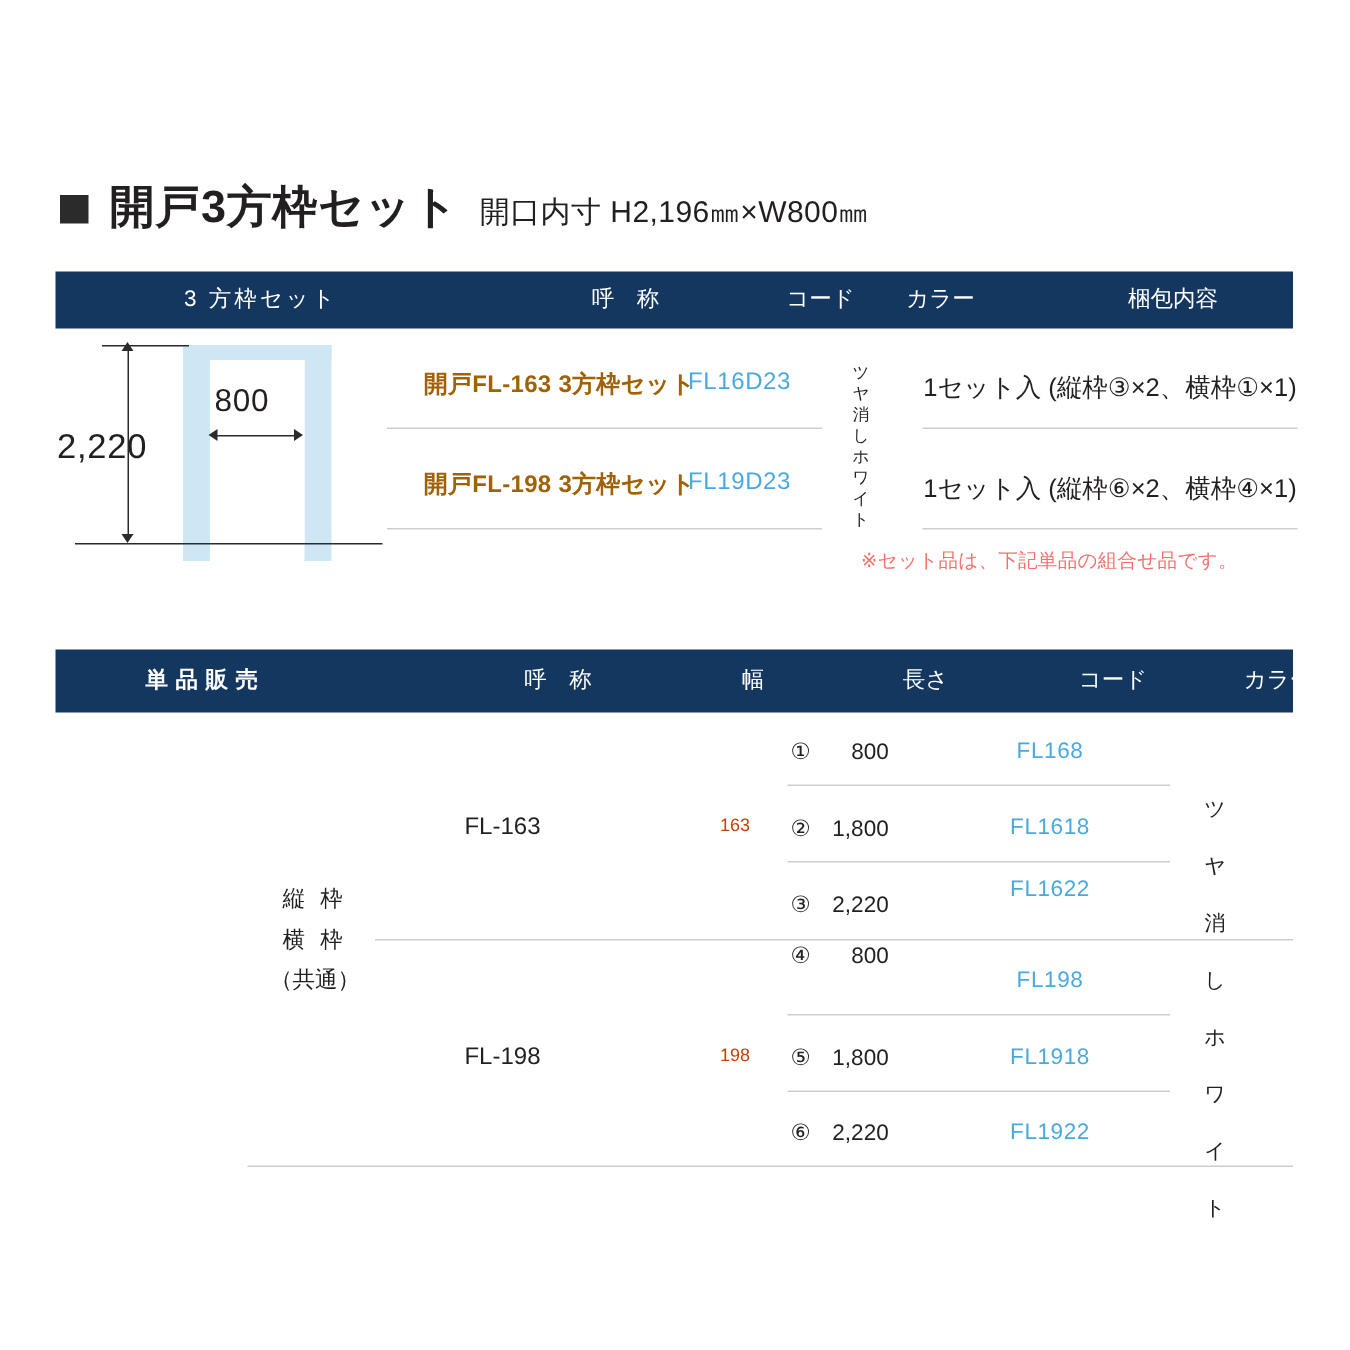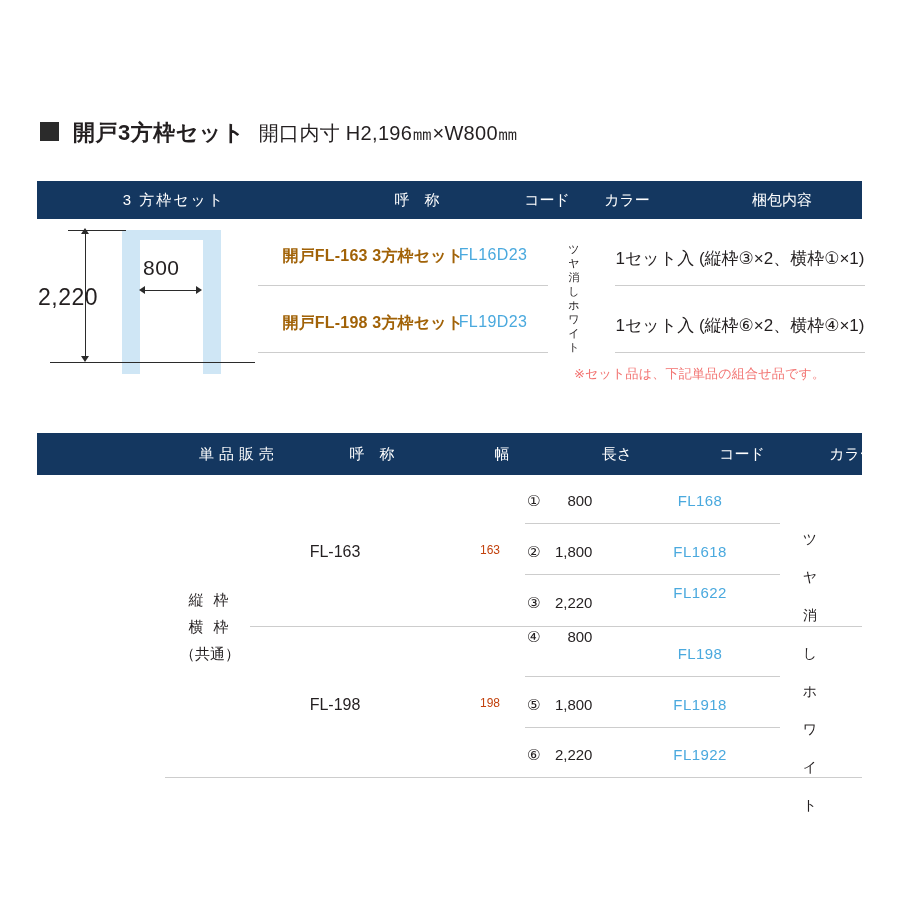--- a/index.html
+++ b/index.html
@@ -27,21 +27,21 @@
   }
   .title-bullet {
     width: 19px;
     height: 19px;
     background: #2b2b2b;
     display: inline-block;
     position: relative;
     top: 1px;
   }
   .title-main {
-    font-size: 22px;
+    font-size: 30px;
     font-weight: 700;
     letter-spacing: 0.5px;
     color: #231f20;
     white-space: nowrap;
   }
   .title-sub {
     font-size: 20px;
     font-weight: 400;
     color: #231f20;
     white-space: nowrap;
@@ -164,21 +164,21 @@
     font-size: 23px;
     color: #231f20;
     white-space: nowrap;
     letter-spacing: 0.5px;
   }
   .dim-label.small { font-size: 21px; }
 
   
   #table2-header { left: 37px; top: 433px; width: 825px; height: 42px; }
   #table2-header .hcell { height: 42px; line-height: 42px; }
-  .t2-h-tanpin { left: 72px;  width: 170px; text-align: right; letter-spacing: 5px; font-size: 16px; }
+  .t2-h-tanpin { left: 60px;  width: 170px; text-align: left; letter-spacing: 5px; font-size: 16px; font-weight: bold; }
   .t2-h-name   { left: 255px; width: 160px; }
   .t2-h-spec   { left: 460px; width: 170px; line-height: 26px; height: 26px; font-size: 14px; letter-spacing: 2px; }
   .t2-h-haba   { left: 445px; width: 40px;  line-height: 58px; height: 42px; font-size: 13px; }
   .t2-h-nagasa { left: 525px; width: 110px; line-height: 58px; height: 42px; font-size: 13px; }
   .t2-h-code   { left: 640px; width: 130px; }
   .t2-h-color  { left: 770px; width: 90px; }
 
   .t2-group-name {
     position: absolute;
     font-size: 16px;

